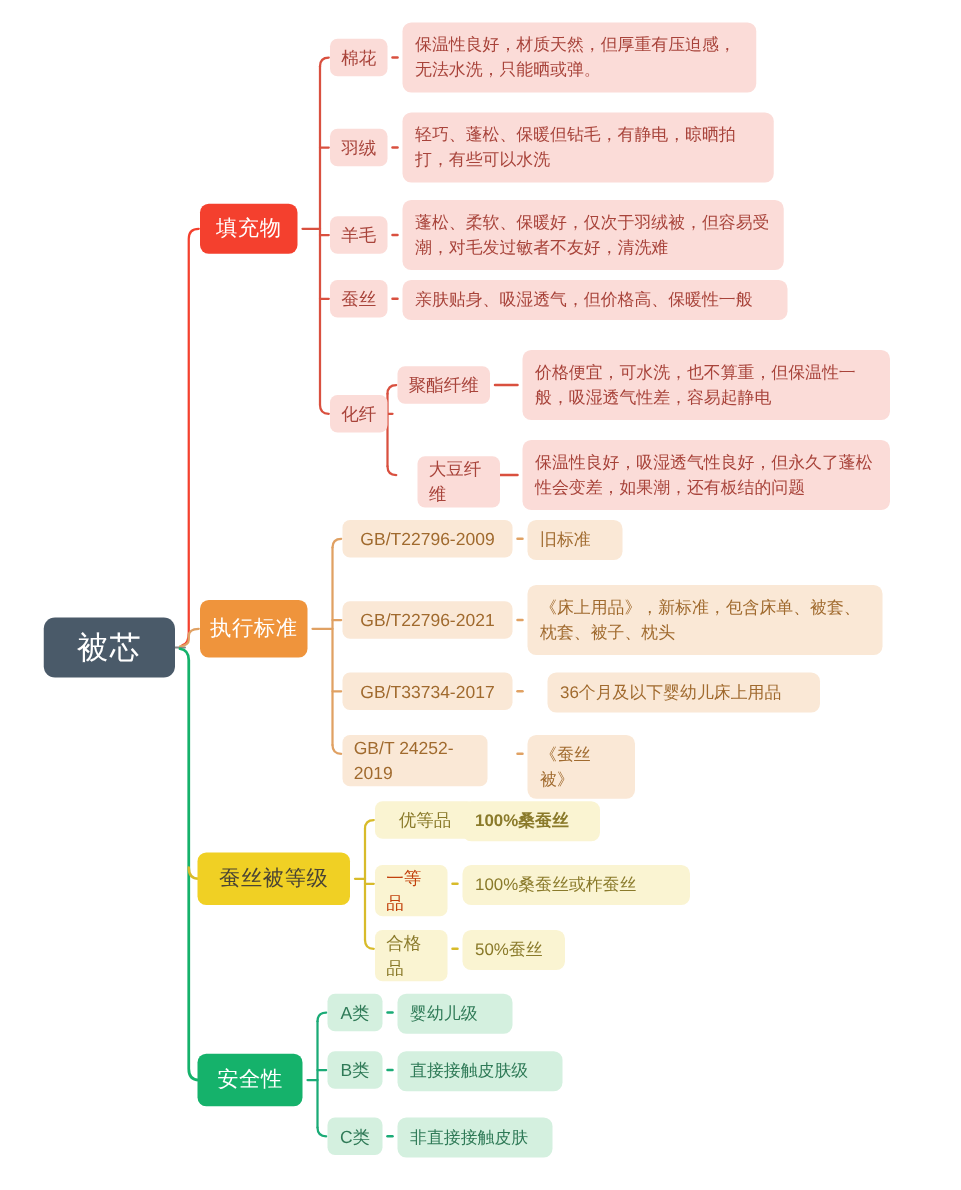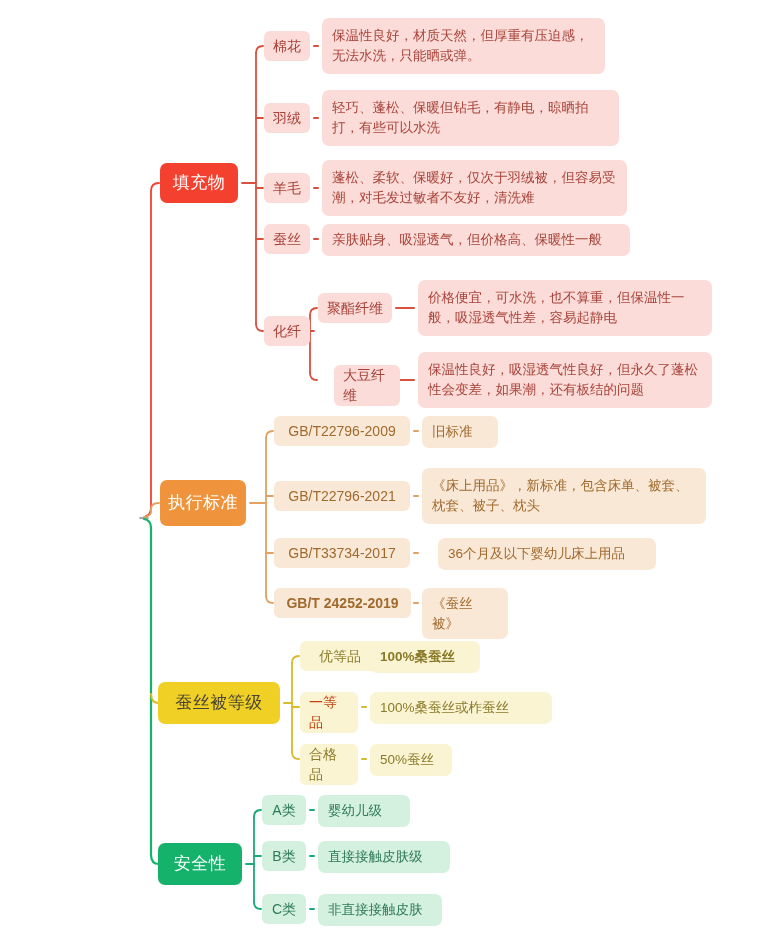--- a/index.html
+++ b/index.html
@@ -115,20 +115,21 @@
       <path d="M284,703 H292" fill="none" stroke="#d8bb2a" stroke-width="1.8" stroke-linecap="round"></path>
       <path d="M310,810 h4" fill="none" stroke="#1aab76" stroke-width="2" stroke-linecap="round"></path>
       <path d="M310,856 h4" fill="none" stroke="#1aab76" stroke-width="2" stroke-linecap="round"></path>
       <path d="M310,909 h4" fill="none" stroke="#1aab76" stroke-width="2" stroke-linecap="round"></path>
       <path d="M254,817 Q254,810 261,810" fill="none" stroke="#1aab76" stroke-width="1.8" stroke-linecap="round"></path>
       <path d="M254,817 V902" fill="none" stroke="#1aab76" stroke-width="1.8" stroke-linecap="round"></path>
       <path d="M254,902 Q254,909 261,909" fill="none" stroke="#1aab76" stroke-width="1.8" stroke-linecap="round"></path>
       <path d="M254,856 h7" fill="none" stroke="#1aab76" stroke-width="1.8" stroke-linecap="round"></path>
       <path d="M246,864 H254" fill="none" stroke="#1aab76" stroke-width="1.8" stroke-linecap="round"></path>
     </svg>
+<div class="node n-root" style="left: 35px; top: 494px; width: 105px; min-height: 48px; background: rgb(74, 90, 105); color: rgb(255, 255, 255);">被芯</div>
     <div class="node n-main" style="left: 160px; top: 163px; width: 78px; min-height: 40px; background: rgb(244, 64, 46); color: rgb(255, 255, 255);">填充物</div>
     <div class="node n-sub" style="left: 264px; top: 31px; width: 46px; min-height: 30px; background: rgb(251, 220, 216); color: rgb(168, 67, 58); justify-content: center; font-size: 14px;">棉花</div>
     <div class="node n-leaf" style="left: 322px; top: 18px; width: 283px; min-height: 56px; background: rgb(251, 220, 216); color: rgb(168, 67, 58); font-size: 13.5px;">保温性良好，材质天然，但厚重有压迫感，无法水洗，只能晒或弹。</div>
     <div class="node n-sub" style="left: 264px; top: 103px; width: 46px; min-height: 30px; background: rgb(251, 220, 216); color: rgb(168, 67, 58); justify-content: center; font-size: 14px;">羽绒</div>
     <div class="node n-leaf" style="left: 322px; top: 90px; width: 297px; min-height: 56px; background: rgb(251, 220, 216); color: rgb(168, 67, 58); font-size: 13.5px;">轻巧、蓬松、保暖但钻毛，有静电，晾晒拍打，有些可以水洗</div>
     <div class="node n-sub" style="left: 264px; top: 173px; width: 46px; min-height: 30px; background: rgb(251, 220, 216); color: rgb(168, 67, 58); justify-content: center; font-size: 14px;">羊毛</div>
     <div class="node n-leaf" style="left: 322px; top: 160px; width: 305px; min-height: 56px; background: rgb(251, 220, 216); color: rgb(168, 67, 58); font-size: 13.5px;">蓬松、柔软、保暖好，仅次于羽绒被，但容易受潮，对毛发过敏者不友好，清洗难</div>
     <div class="node n-sub" style="left: 264px; top: 224px; width: 46px; min-height: 30px; background: rgb(251, 220, 216); color: rgb(168, 67, 58); justify-content: center; font-size: 14px;">蚕丝</div>
     <div class="node n-leaf" style="left: 322px; top: 224px; width: 308px; min-height: 30px; background: rgb(251, 220, 216); color: rgb(168, 67, 58); font-size: 13.5px;">亲肤贴身、吸湿透气，但价格高、保暖性一般</div>
     <div class="node n-sub" style="left: 264px; top: 316px; width: 46px; min-height: 30px; background: rgb(251, 220, 216); color: rgb(168, 67, 58); justify-content: center; font-size: 14px;">化纤</div>
@@ -136,21 +137,21 @@
     <div class="node n-leaf" style="left: 418px; top: 280px; width: 294px; min-height: 56px; background: rgb(251, 220, 216); color: rgb(168, 67, 58); font-size: 13.5px;">价格便宜，可水洗，也不算重，但保温性一般，吸湿透气性差，容易起静电</div>
     <div class="node n-sub" style="left: 318px; top: 365px; width: 66px; min-height: 30px; background: rgb(251, 220, 216); color: rgb(168, 67, 58); justify-content: center; font-size: 14px; margin-left: 16px;">大豆纤维</div>
     <div class="node n-main" style="left: 160px; top: 480px; width: 86px; min-height: 46px; background: rgb(239, 148, 60); color: rgb(255, 255, 255);">执行标准</div>
     <div class="node n-leaf" style="left: 418px; top: 352px; width: 294px; min-height: 56px; background: rgb(251, 220, 216); color: rgb(168, 67, 58); font-size: 13.5px;">保温性良好，吸湿透气性良好，但永久了蓬松性会变差，如果潮，还有板结的问题</div>
     <div class="node n-sub" style="left: 274px; top: 416px; width: 136px; min-height: 30px; background: rgb(250, 232, 214); color: rgb(160, 106, 46); justify-content: center; font-size: 14px;">GB/T22796-2009</div>
     <div class="node n-leaf" style="left: 422px; top: 416px; width: 76px; min-height: 30px; background: rgb(250, 232, 214); color: rgb(160, 106, 46); font-size: 13.5px;">旧标准</div>
     <div class="node n-sub" style="left: 274px; top: 481px; width: 136px; min-height: 30px; background: rgb(250, 232, 214); color: rgb(160, 106, 46); justify-content: center; font-size: 14px;">GB/T22796-2021</div>
     <div class="node n-leaf" style="left: 422px; top: 468px; width: 284px; min-height: 56px; background: rgb(250, 232, 214); color: rgb(160, 106, 46); font-size: 13.5px;">《床上用品》，新标准，包含床单、被套、枕套、被子、枕头</div>
     <div class="node n-sub" style="left: 274px; top: 538px; width: 136px; min-height: 30px; background: rgb(250, 232, 214); color: rgb(160, 106, 46); justify-content: center; font-size: 14px;">GB/T33734-2017</div>
     <div class="node n-leaf" style="left: 422px; top: 538px; width: 218px; min-height: 30px; background: rgb(250, 232, 214); color: rgb(160, 106, 46); font-size: 13.5px; margin-left: 16px;">36个月及以下婴幼儿床上用品</div>
-    <div class="node n-sub" style="left: 274px; top: 588px; width: 137px; min-height: 30px; background: rgb(250, 232, 214); color: rgb(160, 106, 46); justify-content: center; font-size: 14px; font-weight: bold;">GB/T 24252-2019</div>
+    <div class="node n-sub" style="left: 274px; top: 588px; width: 116px; min-height: 30px; background: rgb(250, 232, 214); color: rgb(160, 106, 46); justify-content: center; font-size: 14px;">GB/T 24252-2019</div>
     <div class="node n-leaf" style="left: 422px; top: 588px; width: 86px; min-height: 30px; background: rgb(250, 232, 214); color: rgb(160, 106, 46); font-size: 13.5px;">《蚕丝被》</div>
     <div class="node n-main dark-text" style="left: 158px; top: 682px; width: 122px; min-height: 42px; background: rgb(240, 208, 36); color: rgb(74, 68, 52);">蚕丝被等级</div>
     <div class="node n-sub" style="left: 300px; top: 641px; width: 80px; min-height: 30px; background: rgb(250, 244, 210); color: rgb(138, 122, 42); justify-content: center; font-size: 14px;">优等品</div>
     <div class="node n-leaf" style="left: 370px; top: 641px; width: 110px; min-height: 30px; background: rgb(250, 244, 210); color: rgb(138, 122, 42); font-size: 13.5px; font-weight: bold;">100%桑蚕丝</div>
     <div class="node n-sub" style="left: 300px; top: 692px; width: 58px; min-height: 30px; background: rgb(250, 244, 210); color: #c2410c; justify-content: center; font-size: 14px;">一等品</div>
     <div class="node n-leaf" style="left: 370px; top: 692px; width: 182px; min-height: 30px; background: rgb(250, 244, 210); color: rgb(138, 122, 42); font-size: 13.5px;">100%桑蚕丝或柞蚕丝</div>
     <div class="node n-sub" style="left: 300px; top: 744px; width: 58px; min-height: 30px; background: rgb(250, 244, 210); color: rgb(138, 122, 42); justify-content: center; font-size: 14px;">合格品</div>
     <div class="node n-leaf" style="left: 370px; top: 744px; width: 82px; min-height: 30px; background: rgb(250, 244, 210); color: rgb(138, 122, 42); font-size: 13.5px;">50%蚕丝</div>
     <div class="node n-main" style="left: 158px; top: 843px; width: 84px; min-height: 42px; background: rgb(21, 178, 107); color: rgb(255, 255, 255);">安全性</div>
     <div class="node n-sub" style="left: 262px; top: 795px; width: 44px; min-height: 30px; background: rgb(212, 240, 223); color: rgb(47, 122, 87); justify-content: center; font-size: 14px;">A类</div>

